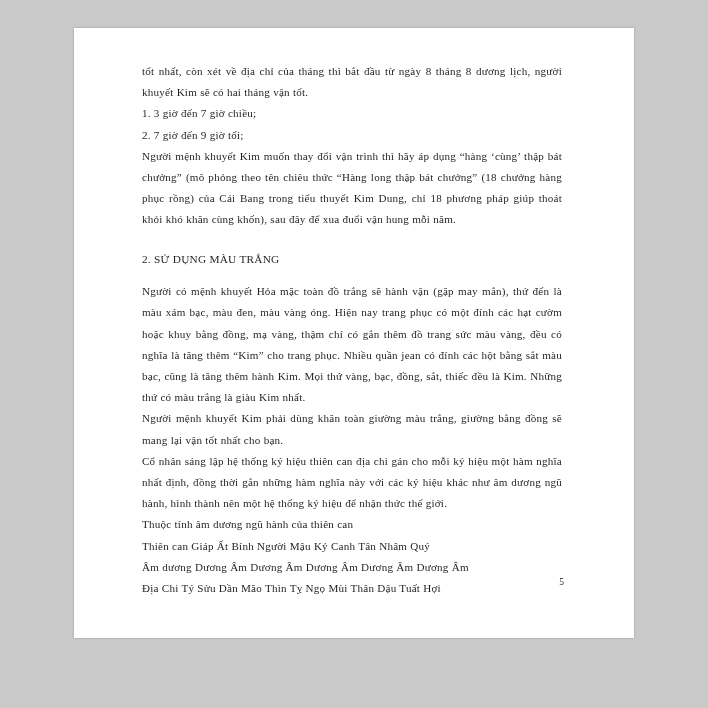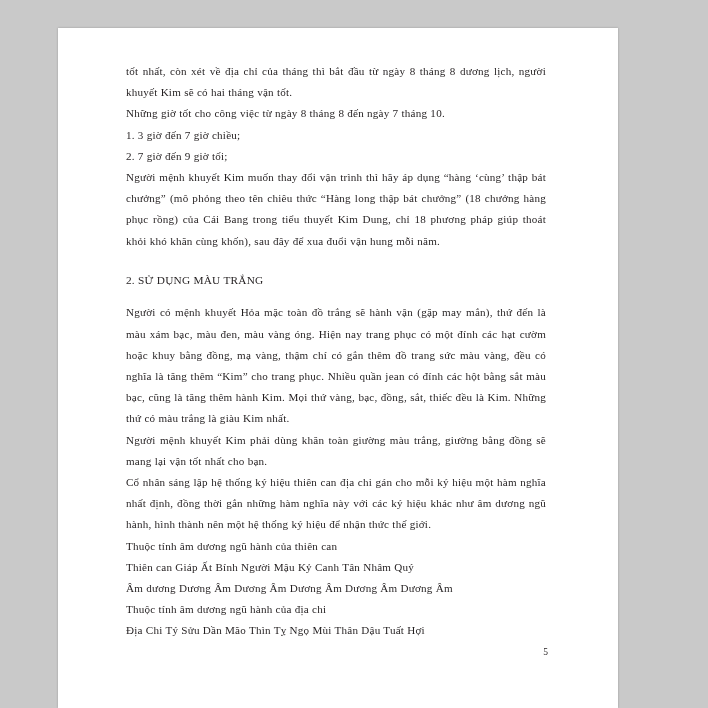--- a/index.html
+++ b/index.html
@@ -8,24 +8,24 @@
   }
   body {
     width: 708px;
     height: 708px;
     background: #c9c9c9;
     font-family: "Liberation Serif", serif;
     overflow: hidden;
   }
   .page {
     position: absolute;
-    left: 58px;
+    left: 74px;
     top: 28px;
     width: 560px;
-    height: 680px;
+    height: 610px;
     background: #ffffff;
     box-shadow: 0 0 2px rgba(0,0,0,0.25);
     box-sizing: border-box;
   }
   .content {
     position: absolute;
     left: 68px;
     top: 33px;
     width: 420px;
   }
@@ -54,28 +54,26 @@
     color: #231f20;
     font-family: "Liberation Serif", serif;
   }
 </style>
 </head>
 <body>
 
 <div class="page">
   <div class="content">
     <p class="line para">tốt nhất, còn xét về địa chỉ của tháng thì bắt đầu từ ngày 8 tháng 8 dương lịch, người khuyết Kim sẽ có hai tháng vận tốt.</p>
-    <p class="line para">Những giờ tốt cho công việc từ ngày 8 tháng 8 đến ngày 7 tháng 10.</p>
     <p class="line para">1. 3 giờ đến 7 giờ chiều;</p>
     <p class="line para">2. 7 giờ đến 9 giờ tối;</p>
     <p class="line para">Người mệnh khuyết Kim muốn thay đổi vận trình thì hãy áp dụng “hàng ‘cùng’ thập bát chưởng” (mô phỏng theo tên chiêu thức “Hàng long thập bát chưởng” (18 chưởng hàng phục rồng) của Cái Bang trong tiểu thuyết Kim Dung, chỉ 18 phương pháp giúp thoát khỏi khó khăn cùng khốn), sau đây để xua đuổi vận hung mỗi năm.</p>
     <p class="line heading">2. SỬ DỤNG MÀU TRẮNG</p>
     <p class="line para">Người có mệnh khuyết Hỏa mặc toàn đồ trắng sẽ hành vận (gặp may mắn), thứ đến là màu xám bạc, màu đen, màu vàng óng. Hiện nay trang phục có một đính các hạt cườm hoặc khuy bằng đồng, mạ vàng, thậm chí có gắn thêm đồ trang sức màu vàng, đều có nghĩa là tăng thêm “Kim” cho trang phục. Nhiều quần jean có đính các hột bằng sắt màu bạc, cũng là tăng thêm hành Kim. Mọi thứ vàng, bạc, đồng, sắt, thiếc đều là Kim. Những thứ có màu trắng là giàu Kim nhất.</p>
     <p class="line para">Người mệnh khuyết Kim phải dùng khăn toàn giường màu trắng, giường bằng đồng sẽ mang lại vận tốt nhất cho bạn.</p>
     <p class="line para">Cổ nhân sáng lập hệ thống ký hiệu thiên can địa chi gán cho mỗi ký hiệu một hàm nghĩa nhất định, đồng thời gắn những hàm nghĩa này với các ký hiệu khác như âm dương ngũ hành, hình thành nên một hệ thống ký hiệu để nhận thức thế giới.</p>
     <p class="line para">Thuộc tính âm dương ngũ hành của thiên can</p>
     <p class="line para">Thiên can Giáp Ất Bính Người Mậu Kỷ Canh Tân Nhâm Quý</p>
     <p class="line para">Âm dương Dương Âm Dương Âm Dương Âm Dương Âm Dương Âm</p>
-    <p class="line para">Thuộc tính âm dương ngũ hành của địa chi</p>
     <p class="line para">Địa Chi Tý Sửu Dần Mão Thìn Tỵ Ngọ Mùi Thân Dậu Tuất Hợi</p>
   </div>
   <div class="page-number">5</div>
 </div>
 
 </body></html>

